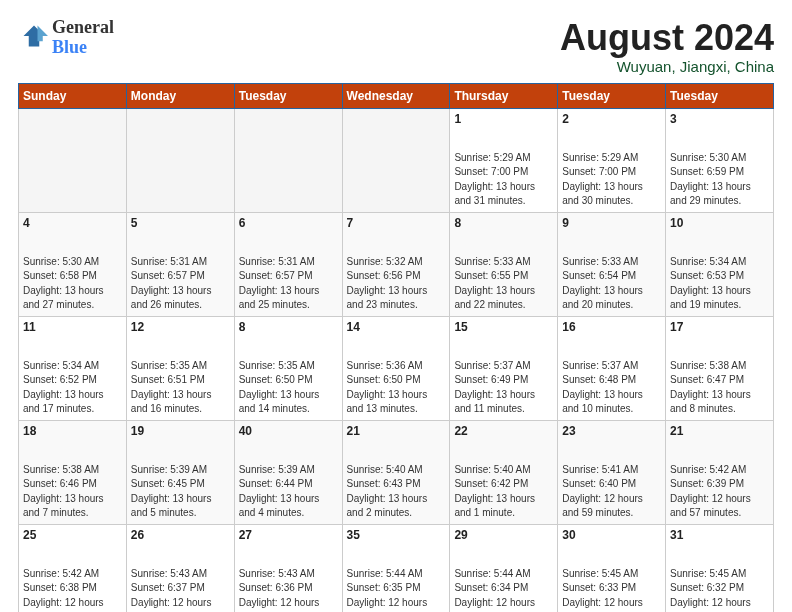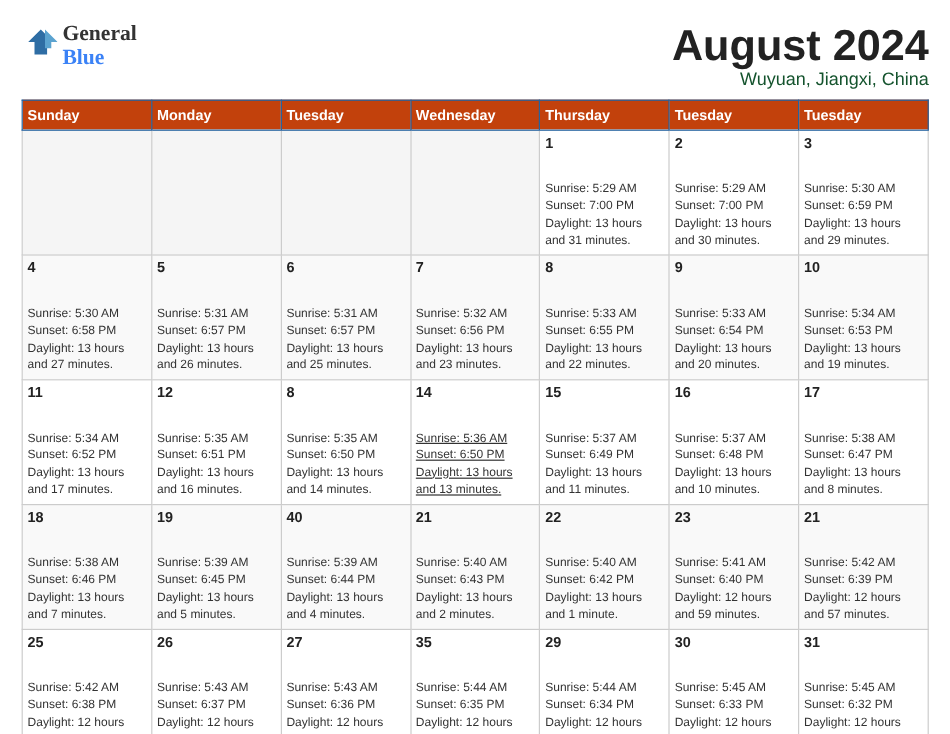--- a/index.html
+++ b/index.html
@@ -229,21 +229,21 @@
           </td>
           <td>
             <span class="day-num">8</span>
             <div class="day-info" style="white-space: pre-line;">Sunrise: 5:35 AM
 Sunset: 6:50 PM
 Daylight: 13 hours
 and 14 minutes.</div>
           </td>
           <td>
             <span class="day-num">14</span>
-            <div class="day-info" style="white-space: pre-line; text-decoration: underline;">Sunrise: 5:36 AM
+            <div class="day-info" style="white-space: pre-line;">Sunrise: 5:36 AM
 Sunset: 6:50 PM
 Daylight: 13 hours
 and 13 minutes.</div>
           </td>
           <td>
             <span class="day-num">15</span>
             <div class="day-info" style="white-space: pre-line;">Sunrise: 5:37 AM
 Sunset: 6:49 PM
 Daylight: 13 hours
 and 11 minutes.</div>

